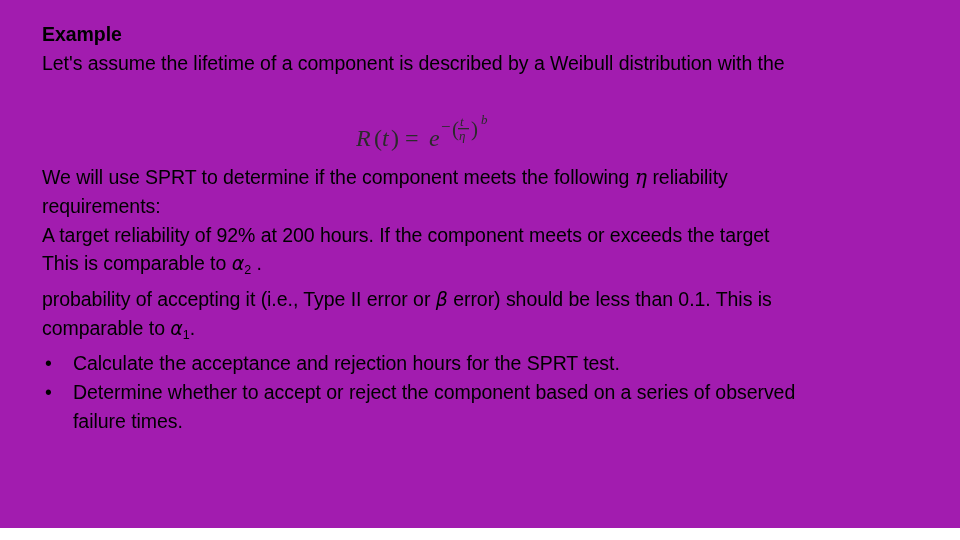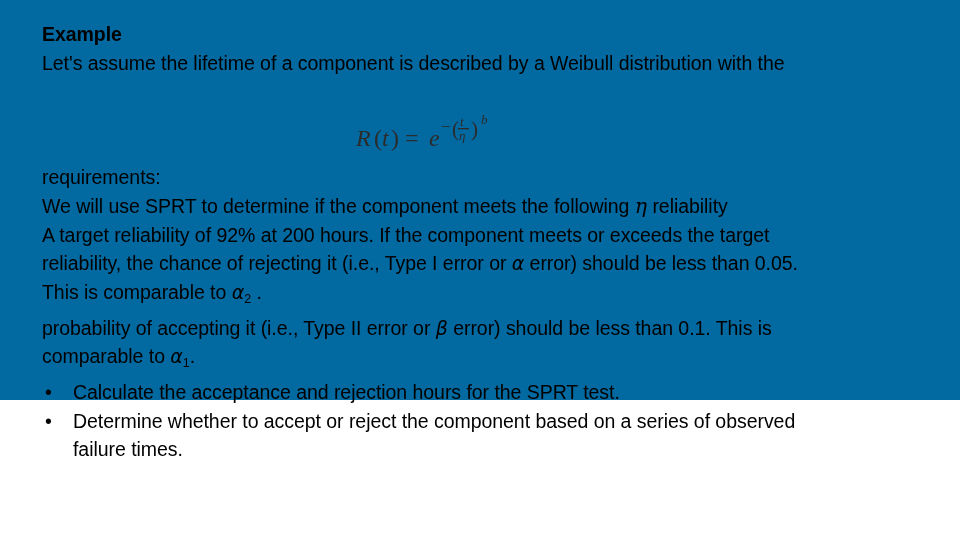--- a/index.html
+++ b/index.html
@@ -10,22 +10,22 @@
   body {
     width: 960px;
     height: 540px;
     overflow: hidden;
     font-family: "Liberation Sans", sans-serif;
     color: #000000;
   }
   .slide {
     position: relative;
     width: 960px;
-    height: 400px;
-    background: #0369a1;
+    height: 528px;
+    background: #a21caf;
   }
   .text-block {
     position: absolute;
     left: 42px;
     top: 20px;
     width: 900px;
   }
   .line {
     font-size: 19.5px;
     line-height: 28.7px;
@@ -97,27 +97,26 @@
 
     <div class="line heading">Example</div>
 
     <div class="line">Let's assume the lifetime of a component is described by a Weibull distribution with the</div>
 
 
     <div class="spacer-formula"></div>
 
     <div class="gap-line"></div>
 
+    <div class="line"><span>We will use SPRT to determine if the component meets the following </span><span class="greek-serif">η</span><span>  reliability</span></div>
+
     <div class="line">requirements:</div>
-
-    <div class="line"><span>We will use SPRT to determine if the component meets the following </span><span class="greek-serif">η</span><span>  reliability</span></div>
 
     <div class="line">A target reliability of 92% at 200 hours. If the component meets or exceeds the target</div>
 
-    <div class="line"><span>reliability, the chance of rejecting it (i.e., Type I error or </span><span class="greek">α</span><span> error) should be less than 0.05.</span></div>
 
     <div class="line"><span>This is comparable to </span><span class="greek">α</span><span class="sub">2</span><span> .</span></div>
 
 
     <div class="line"><span>probability of accepting it (i.e., Type II error or </span><span class="greek">β</span><span> error) should be less than 0.1. This is</span></div>
 
     <div class="line"><span>comparable to </span><span class="greek">α</span><span class="sub">1</span><span>.</span></div>
 
 
     <div class="line bullet-line"><span class="bullet-mark">•</span><span>Calculate the acceptance and rejection hours for the SPRT test.</span></div>

